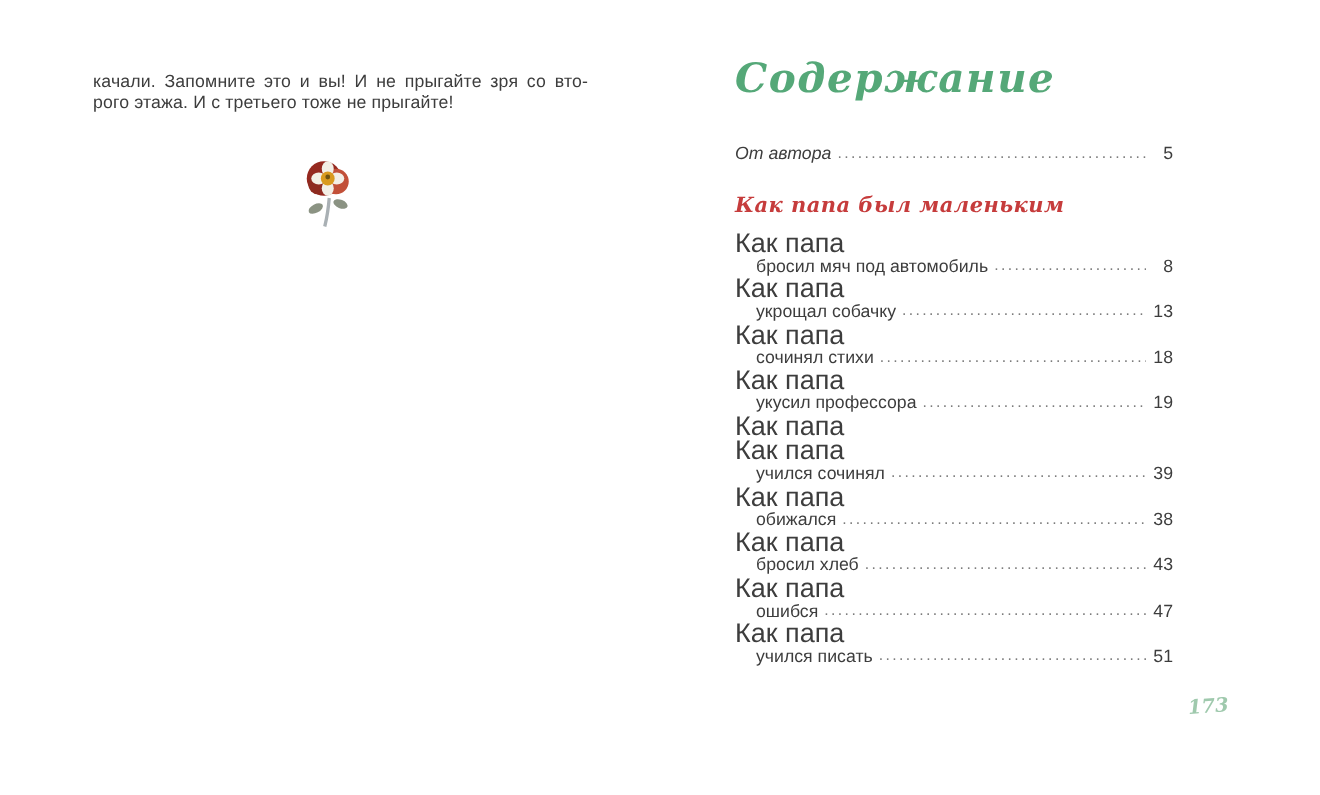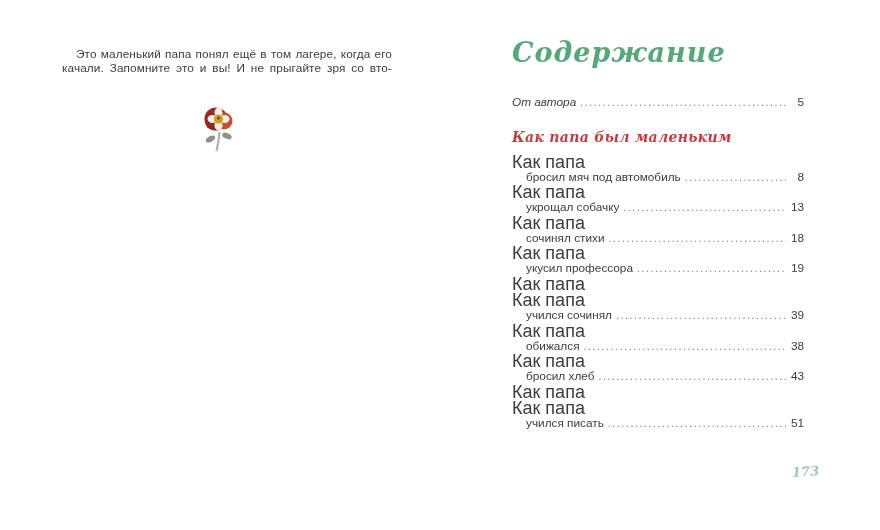--- a/index.html
+++ b/index.html
@@ -19,21 +19,21 @@
     font-size:11.8px; line-height:14px;
     text-align:justify; text-align-last:justify;
     color:#3d3d3d; letter-spacing:0.1px;
   }
   .para-line.first { text-indent:14px; }
   .para-line.last  { text-align-last:left; }
 
   .flower { position:absolute; left:201px; top:105px; width:36px; height:48px; }
 
   
-  .right-page { position:absolute; left:512px; top:36px; width:292px; }
+  .right-page { position:absolute; left:490px; top:36px; width:292px; }
 
   .contents-title {
     font-family:"DejaVu Serif", serif;
     font-style:italic; font-weight:bold;
     font-size:27px; line-height:34px;
     color:#55a878; letter-spacing:1px;
   }
 
   .front-line { margin-top:25px; }
   .front-label { font-style:italic; }
@@ -73,22 +73,22 @@
     font-size:13px; color:#9fc9ad;
     transform:rotate(-4deg);
   }
 </style>
 </head>
 <body>
 
 <div class="spread">
 
   <div class="left-page">
-    <div class="para-line first">Это  маленький  папа  понял  ещё  в  том  лагере,  когда  его</div>
     <div class="para-line">качали.  Запомните  это  и  вы!  И  не  прыгайте  зря  со  вто-</div>
+    <div class="para-line last">рого  этажа.  И  с  третьего  тоже  не  прыгайте!</div>
   </div>
 
   <svg class="flower" viewBox="0 0 36 48" width="36" height="48">
 
     <path d="M18.5 27 C 18 33, 17 40, 15.5 46" stroke="#a9b0b4" stroke-width="2.2" fill="none"></path>
 
     <ellipse cx="9.5" cy="34" rx="5.2" ry="2.9" fill="#8b9383" transform="rotate(-28 9.5 34)"></ellipse>
     <ellipse cx="26" cy="31" rx="5.0" ry="2.8" fill="#8b9383" transform="rotate(22 26 31)"></ellipse>
 
     <circle cx="15" cy="14" r="11.5" fill="#95291f"></circle>
@@ -180,20 +180,25 @@
         <div class="toc-prefix">Как папа</div>
         <div class="toc-line indented">
           <span class="toc-title">бросил хлеб</span>
           <span class="leader"></span>
           <span class="toc-page">43</span>
         </div>
       </div>
 
       <div class="toc-entry">
         <div class="toc-prefix">Как папа</div>
+        <div class="toc-line indented">
+          <span class="toc-title">ошибся</span>
+          <span class="leader"></span>
+          <span class="toc-page">47</span>
+        </div>
       </div>
 
       <div class="toc-entry">
         <div class="toc-prefix">Как папа</div>
         <div class="toc-line indented">
           <span class="toc-title">учился писать</span>
           <span class="leader"></span>
           <span class="toc-page">51</span>
         </div>
       </div>

